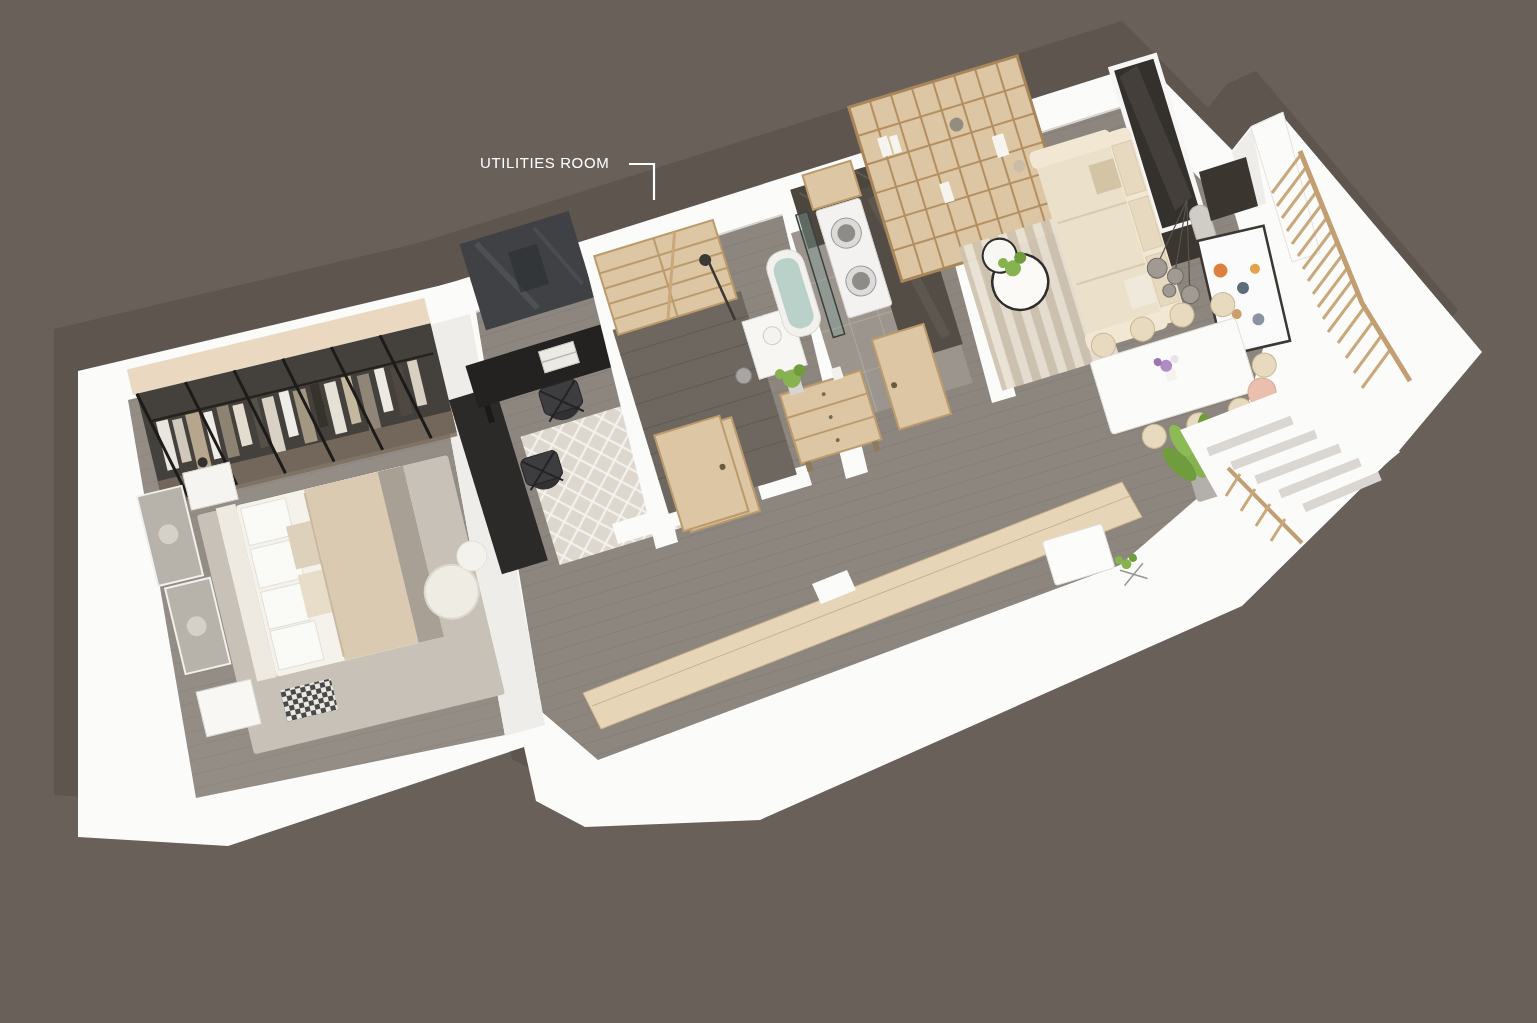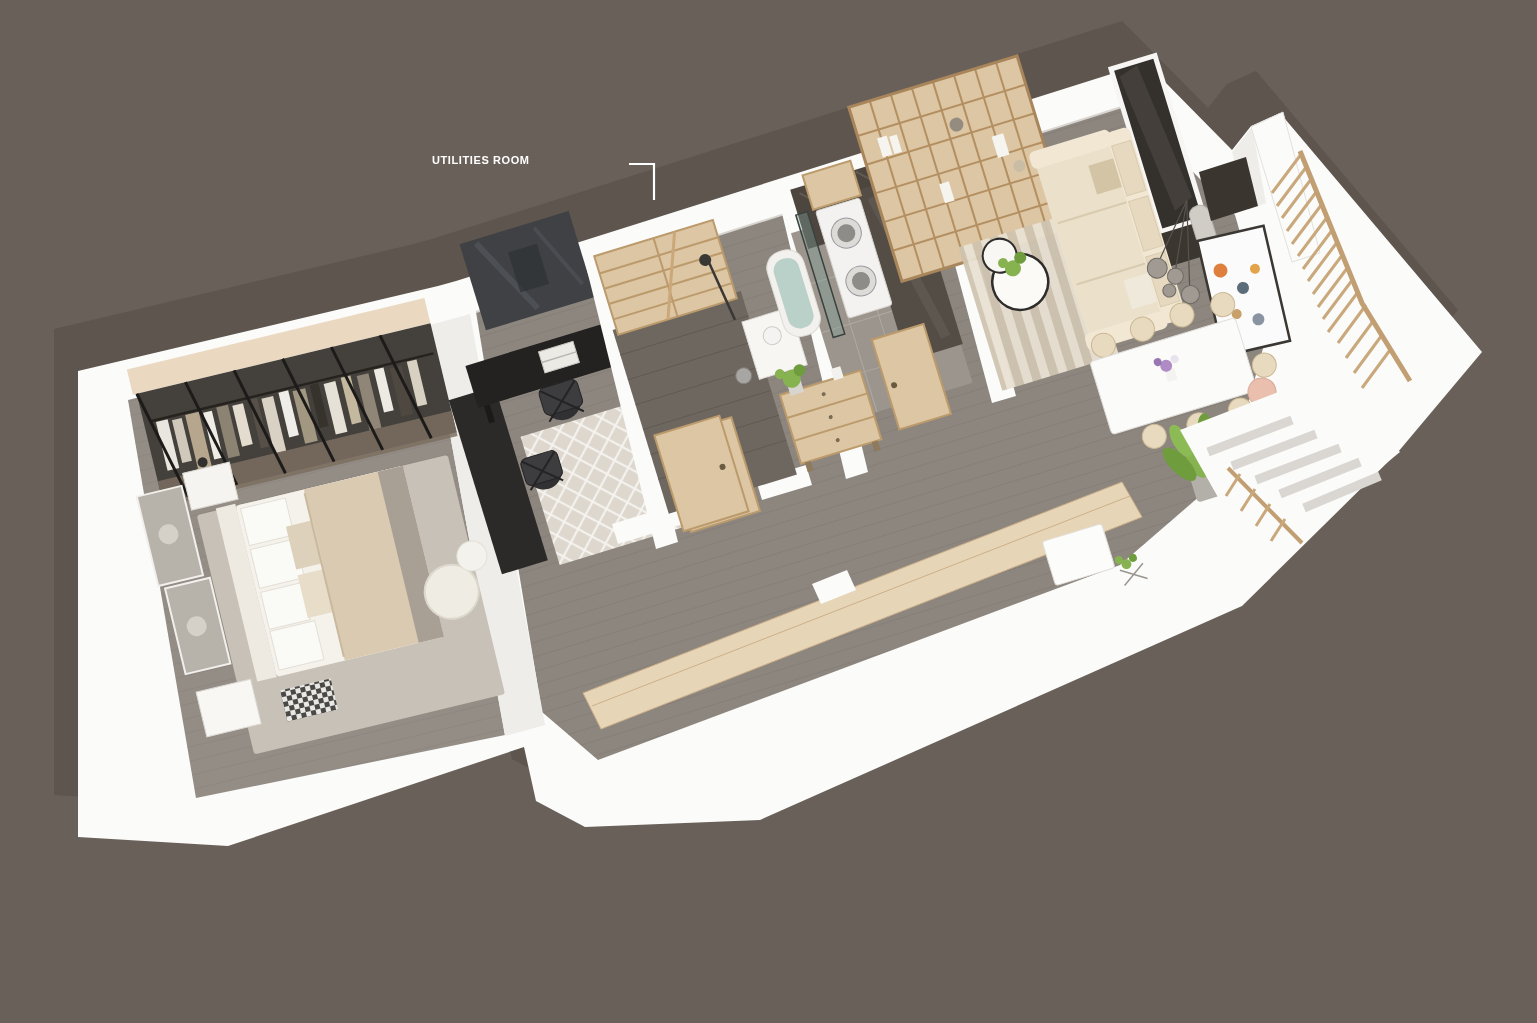--- a/index.html
+++ b/index.html
@@ -1,20 +1,20 @@
 <!DOCTYPE html>
 <html style="--background: #696059; --shadow: #5d554e; --wall: #fbfbfa; --wall-shade: #efedea; --floor-main: #8d867f; --floor-bedroom: #948d86; --floor-utilities: #6e6760; --wood: #ddc6a3; --wood-dark: #bb9a6c; --wood-light: #ead9c0; --sideboard: #e7d5b7; --glass-dark: #3f4145; --marble: #4c463f; --tub: #bad1ca; --sofa: #ebe0ca; --plant: #86b34f; --railing: #c9a87b; --desk: #232221; --label-text: #ffffff;"><head>
 <meta charset="utf-8">
 <style>
   html,body{margin:0;padding:0;background:var(--background,#696059);}
   .scene{position:relative;width:1537px;height:1023px;overflow:hidden;
          font-family:"Liberation Sans",sans-serif;}
   svg{position:absolute;left:0;top:0;}
-  .callout{position:absolute;left:432px;top:154px;color:var(--label-text,#fff);
-           font-weight:bold;font-size:11px;letter-spacing:.6px;white-space:nowrap;}
+  .callout{position:absolute;left:480px;top:154px;color:var(--label-text,#fff);
+           font-weight:normal;font-size:15px;letter-spacing:.6px;white-space:nowrap;}
   
   .bg{fill:var(--background,#696059)}
   .shadow{fill:var(--shadow,#5d554e)}
   .wall{fill:var(--wall,#fbfbfa)}
   .wallsh{fill:var(--wall-shade,#efedea)}
   .floorM{fill:var(--floor-main,#8d867f)}
   .floorB{fill:var(--floor-bedroom,#948d86)}
   .floorU{fill:var(--floor-utilities,#6e6760)}
   .wood{fill:var(--wood,#ddc6a3)}
   .woodl{fill:var(--wood-light,#ead9c0)}

